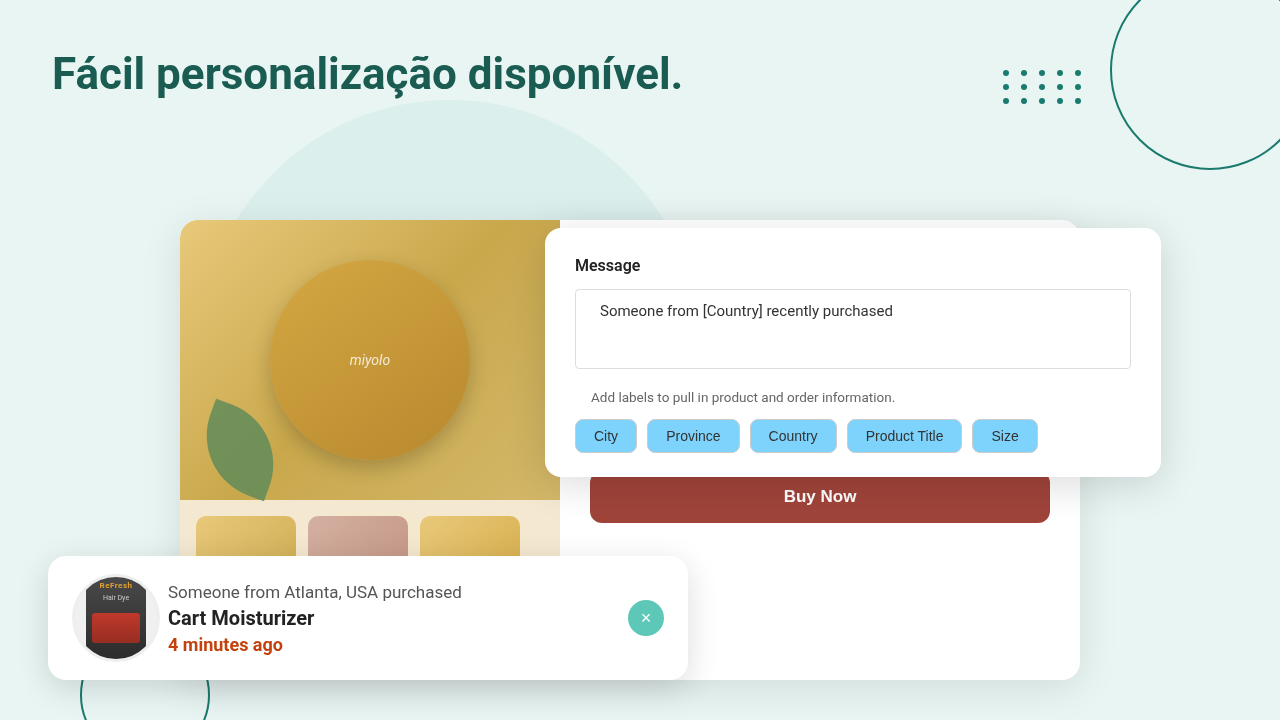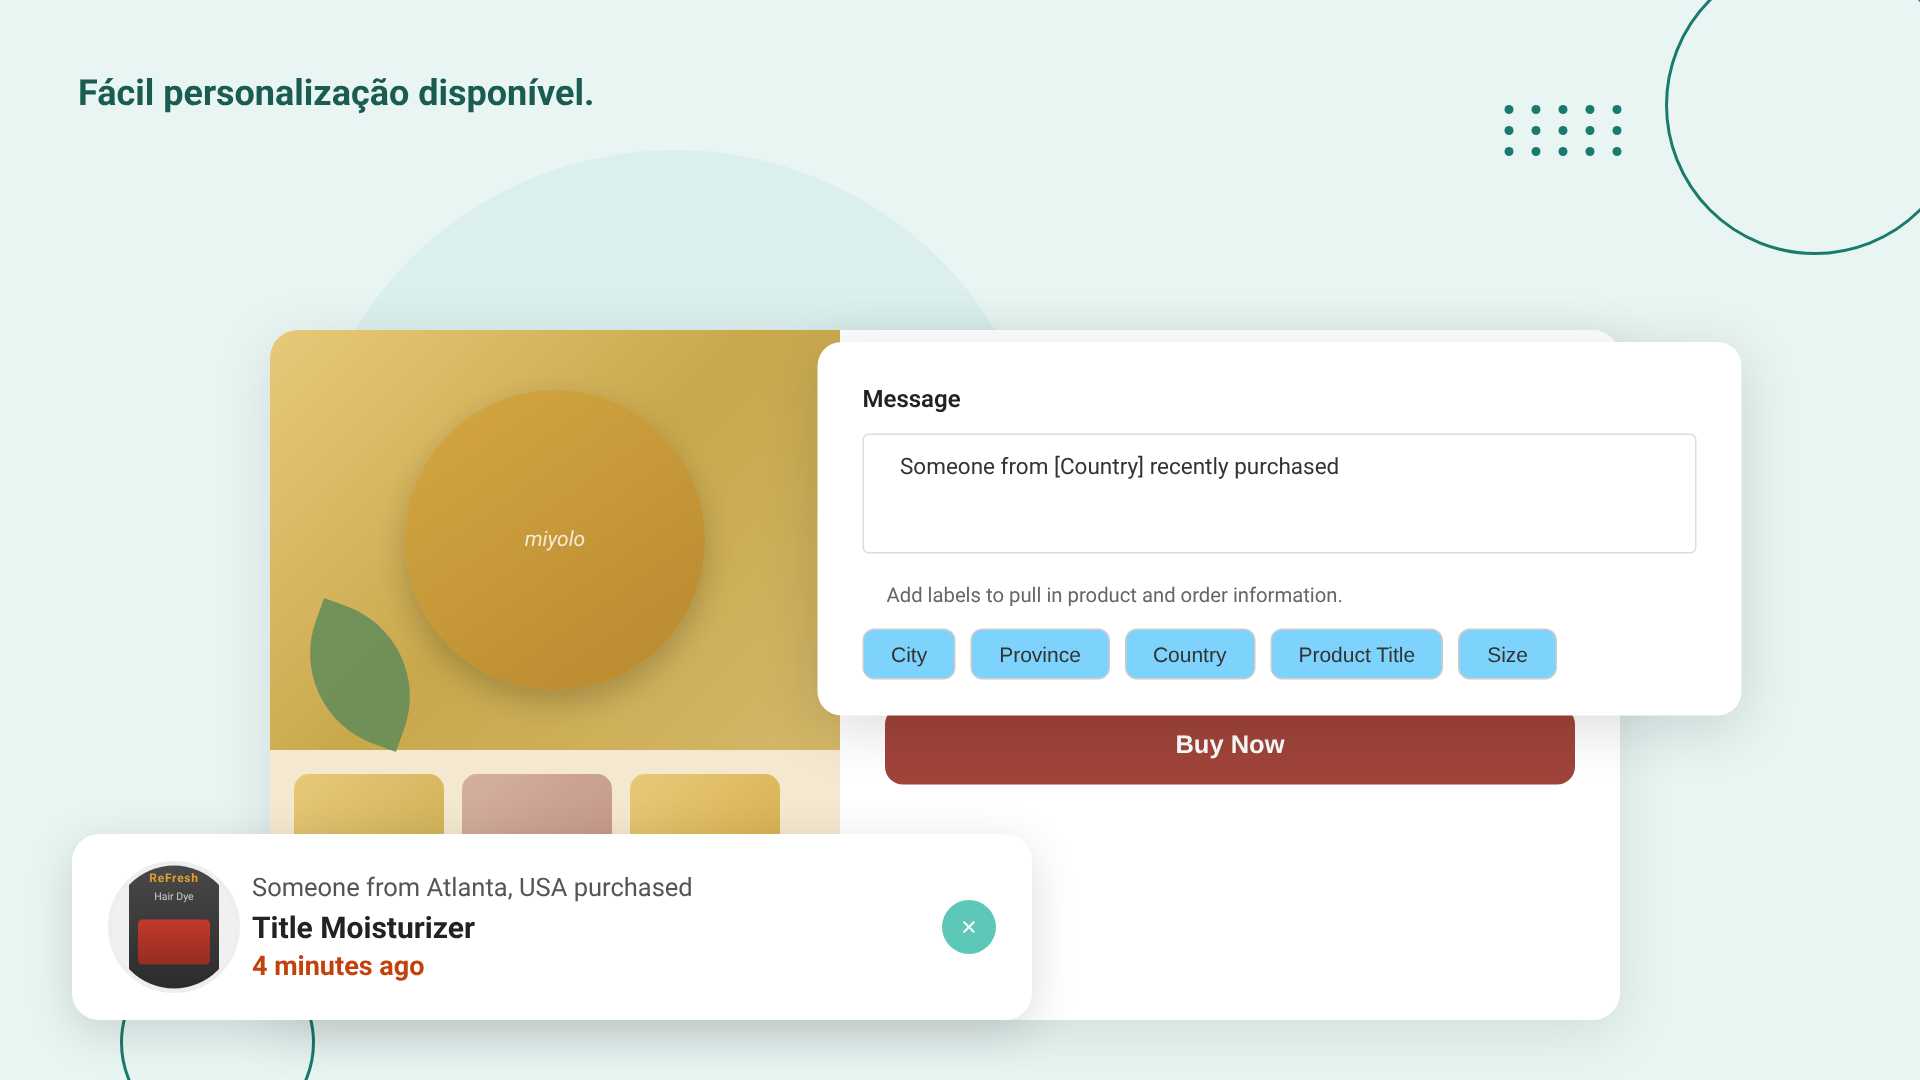--- a/index.html
+++ b/index.html
@@ -60,21 +60,21 @@
       border-radius: 50%;
       background: #1a7a6e;
       display: block;
     }
 
     
     .main-heading {
       position: absolute;
       top: 48px;
       left: 52px;
-      font-size: 24px;
+      font-size: 44px;
       font-weight: 700;
       color: #1a5c52;
       z-index: 2;
     }
 
     
     .product-card {
       position: absolute;
       top: 220px;
       left: 180px;
@@ -463,17 +463,17 @@
 </div>
 
 <div class="notification-popup">
   <div class="notification-avatar">
     <div class="product-icon">
       <div class="product-icon-stripe"></div>
     </div>
   </div>
   <div class="notification-content">
     <div class="notification-text">Someone from Atlanta, USA purchased</div>
-    <div class="notification-product">Title Moisturizer</div>
+    <div class="notification-product">Cart Moisturizer</div>
     <div class="notification-time">4 minutes ago</div>
   </div>
   <button class="notification-close">×</button>
 </div>
 
 </body></html>

